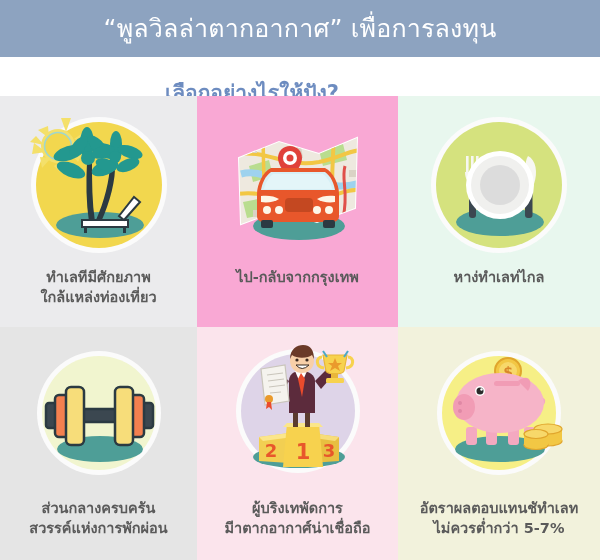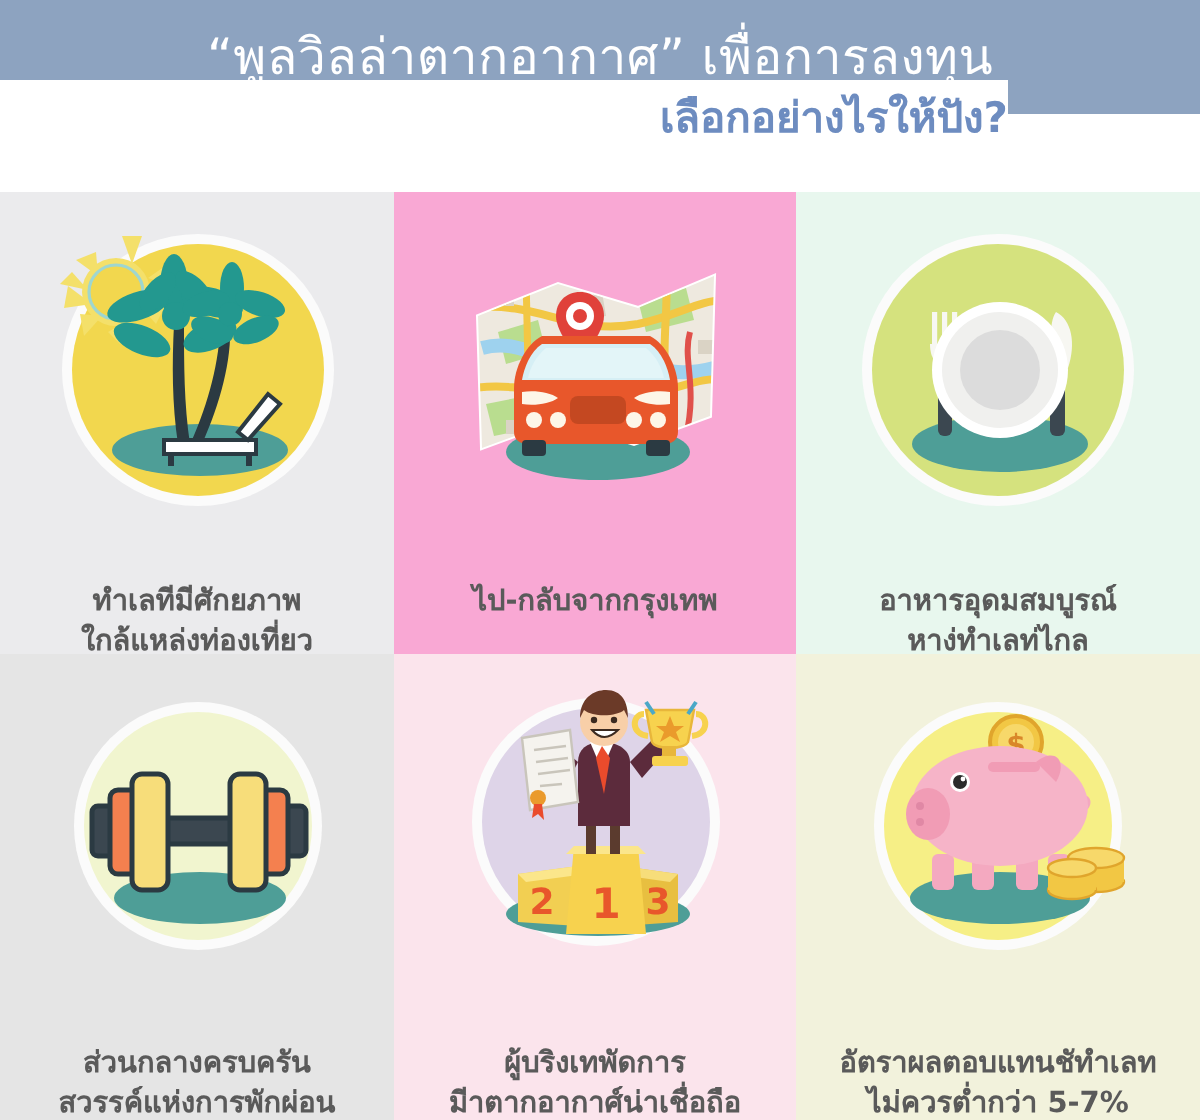--- a/index.html
+++ b/index.html
@@ -20,24 +20,24 @@
   }
   .header-title {
     color: #ffffff;
     font-size: 25px;
     font-weight: 400;
     letter-spacing: .2px;
     white-space: nowrap;
     line-height: 1;
   }
   .subheader-band {
-    position: absolute; left: 0; top: 40px;
+    position: absolute; left: 0; top: 74px;
     width: 504px; height: 39px;
     background: #ffffff;
-    display: flex; align-items: center; justify-content: flex-end;
+    display: flex; align-items: center; justify-content: center;
   }
   .subheader-title {
     color: #6d8cc0;
     font-size: 21px;
     font-weight: bold;
     white-space: nowrap;
     line-height: 1;
   }
 
   
@@ -48,21 +48,20 @@
     grid-template-columns: 197px 201px 202px;
     grid-template-rows: 231px 233px;
   }
   .cell {
     position: relative;
     display: flex;
     flex-direction: column;
     align-items: center;
     justify-content: flex-start;
     overflow: hidden;
-    gap: 24px;
   }
   .icon-wrap {
     position: relative;
     width: 150px; height: 150px;
     margin-top: 14px;
   }
   .icon-wrap svg { display: block; width: 150px; height: 150px; }
   .caption {
     margin-top: 8px;
     text-align: center;
@@ -231,21 +230,20 @@
             <path d="M104 46 C112 50 114 62 110 74 L102 74 C102 62 100 52 104 46 Z" fill="#f7f7f2"></path>
             <rect x="101" y="72" width="7.5" height="36" rx="3" fill="#3b4750"></rect>
           </g>
 
           <circle cx="76" cy="75" r="34" fill="#ffffff"></circle>
           <circle cx="76" cy="75" r="29" fill="#f0f0ee"></circle>
           <circle cx="76" cy="75" r="20" fill="#dcdcdc"></circle>
         </svg>
       </div>
       <div class="caption">
-        <span>อาหารอุดมสมบูรณ์</span>
         <span class="l2">หาง่ทำเลท่ไกล</span>
       </div>
     </div>
 
     <div class="cell" style="background:#e5e5e5">
       <div class="icon-wrap">
         <svg viewBox="0 0 150 150">
           <circle cx="75" cy="72" r="62" fill="#fbfbfb"></circle>
           <circle cx="75" cy="72" r="57" fill="#f1f5cf"></circle>
           <ellipse cx="76" cy="108" rx="43" ry="13" fill="#4e9e97"></ellipse>

